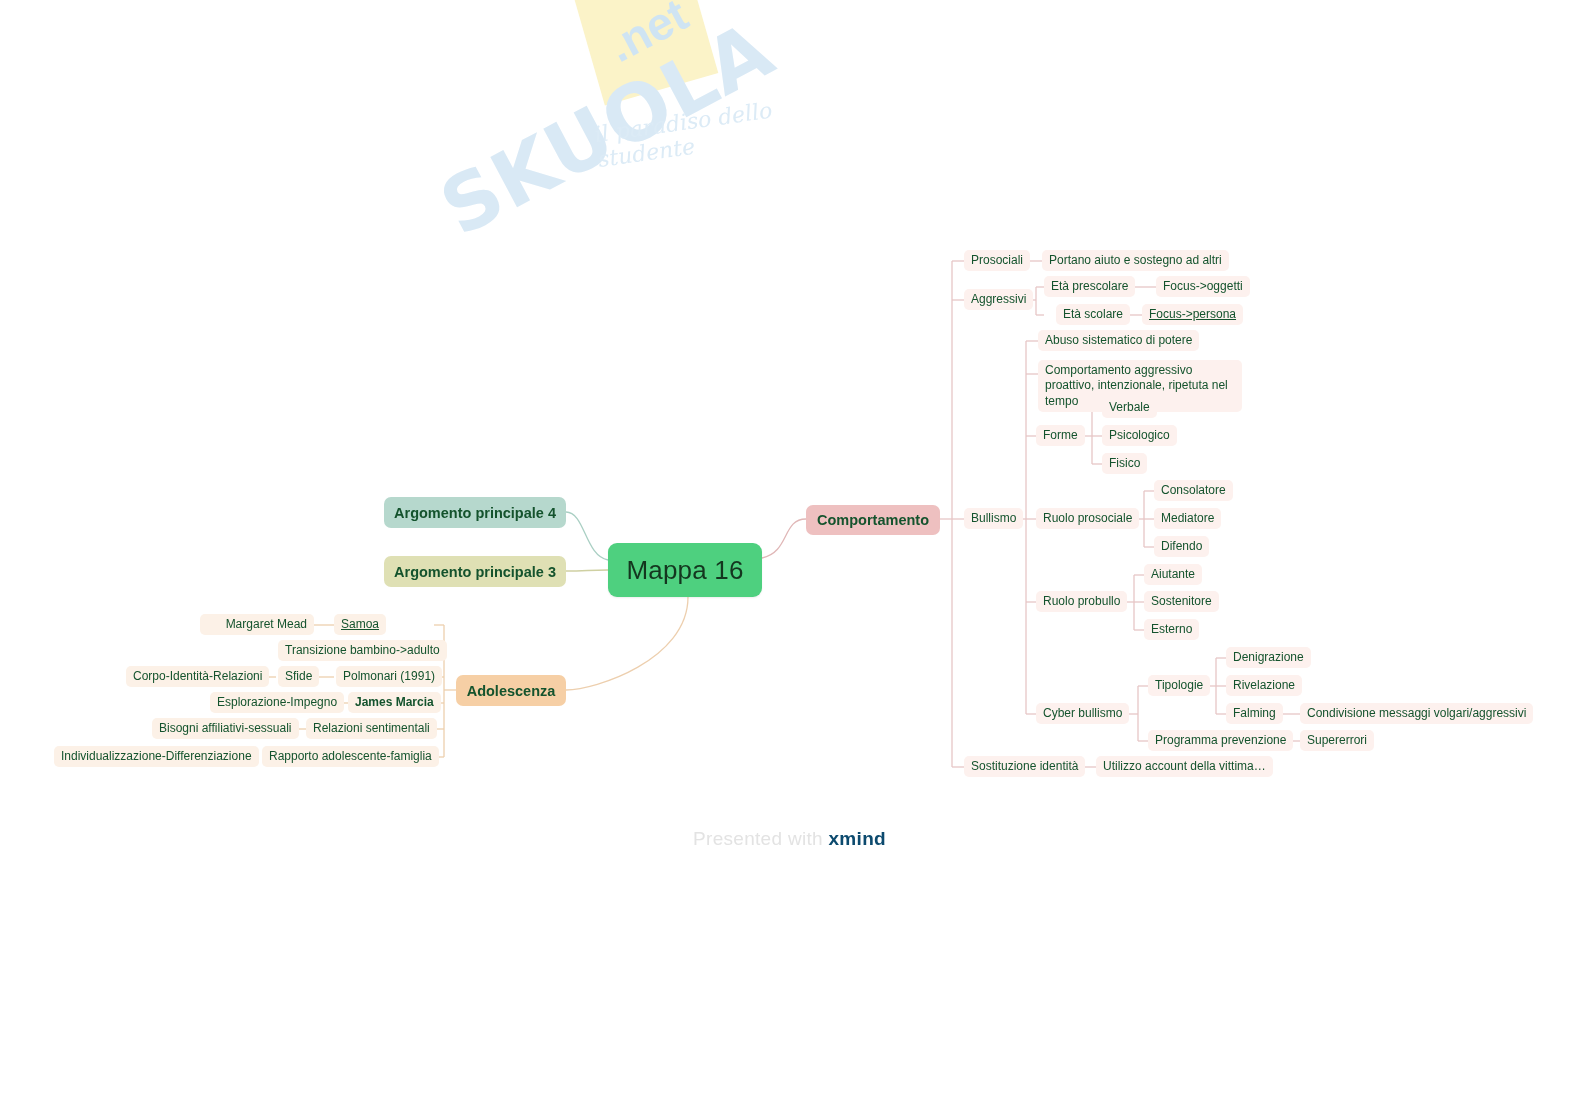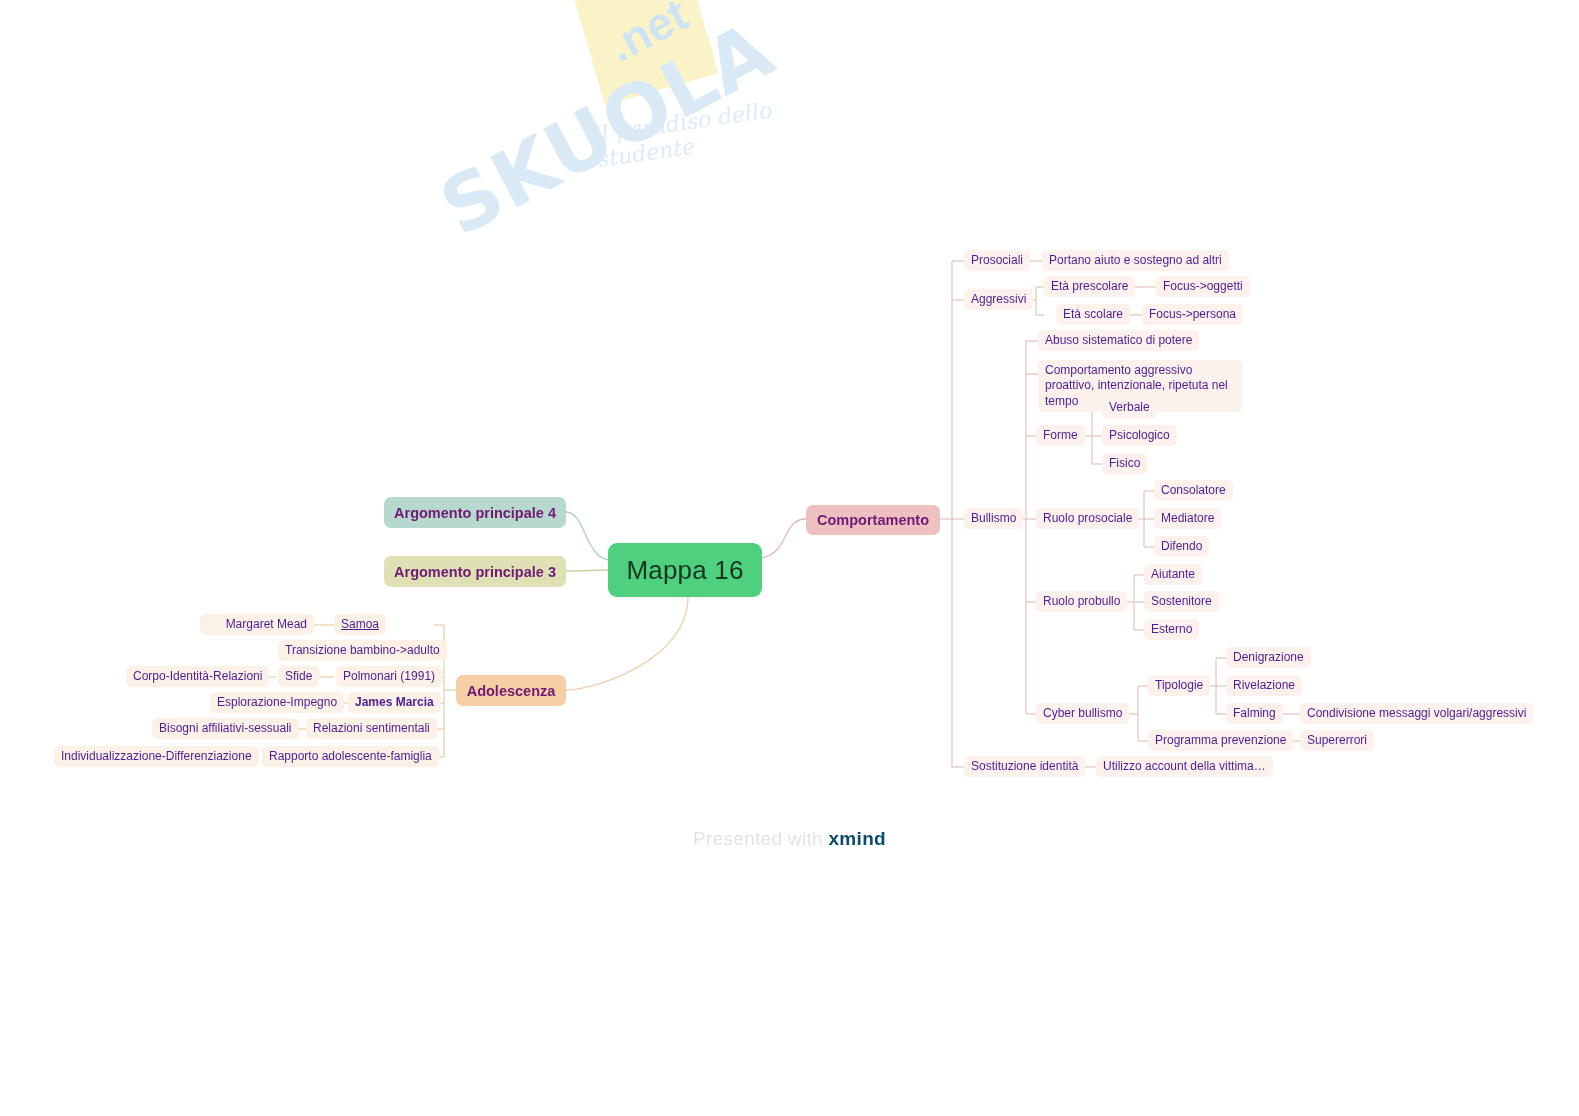--- a/index.html
+++ b/index.html
@@ -13,21 +13,21 @@
   }
   #canvas{position:absolute;inset:0;}
   svg#wires{position:absolute;left:0;top:0;width:1579px;height:1116px;pointer-events:none;}
 
   
   .node{
     position:absolute;
     box-sizing:border-box;
     display:flex;align-items:center;justify-content:center;
     white-space:nowrap;
-    color:#701a75;
+    color:#14532d;
   }
   
   .n-root{
     background:#4ed07f;
     border-radius:9px;
     font-size:26px;
     letter-spacing:.2px;
     color:#14361f;
     box-shadow:0 1px 2px rgba(0,0,0,.07);
   }
@@ -43,21 +43,21 @@
   .n-main.pink{background:#eec0c0;}
   .n-main.orange{background:#f6cfa5;}
 
   
   .n-sub{
     border-radius:5px;
     font-size:12px;
     padding:3px 7px;
     line-height:1.28;
     background:#fdf1ee;
-    color:#4c1d95;
+    color:#14532d;
   }
   .n-sub.warm{background:#fcf1e7;}
   .n-sub.multiline{white-space:normal;text-align:left;justify-content:flex-start;}
   .anchor-r{justify-content:flex-end;}
 
   
   #watermark{
     position:absolute;left:400px;top:10px;width:420px;height:260px;
     transform:rotate(-28deg);transform-origin:30% 40%;
     pointer-events:none;user-select:none;
@@ -199,21 +199,21 @@
   <div class="node n-main pink" style="left:806px;top:505px;width:134px;height:30px;">Comportamento</div>
   <div class="node n-main orange" style="left:456px;top:675px;width:110px;height:31px;">Adolescenza</div>
 
   <div class="node n-sub" style="left:964px;top:250px;">Prosociali</div>
   <div class="node n-sub" style="left:1042px;top:250px;">Portano aiuto e sostegno ad altri</div>
 
   <div class="node n-sub" style="left:964px;top:289px;">Aggressivi</div>
   <div class="node n-sub" style="left:1044px;top:276px;">Età prescolare</div>
   <div class="node n-sub" style="left:1156px;top:276px;">Focus-&gt;oggetti</div>
   <div class="node n-sub" style="left:1044px;top:304px;margin-left:12px;">Età scolare</div>
-  <div class="node n-sub" style="left:1142px;top:304px;">Focus-&gt;persona</div>
+  <div class="node n-sub" style="left:1142px;top:304px;text-decoration:underline;">Focus-&gt;persona</div>
 
   <div class="node n-sub" style="left:964px;top:508px;">Bullismo</div>
 
   <div class="node n-sub" style="left:1038px;top:330px;">Abuso sistematico di potere</div>
   <div class="node n-sub multiline" style="left:1038px;top:360px;width:204px;">Comportamento aggressivo proattivo, intenzionale, ripetuta nel tempo</div>
 
   <div class="node n-sub" style="left:1036px;top:425px;">Forme</div>
   <div class="node n-sub" style="left:1102px;top:397px;">Verbale</div>
   <div class="node n-sub" style="left:1102px;top:425px;">Psicologico</div>
   <div class="node n-sub" style="left:1102px;top:453px;">Fisico</div>

